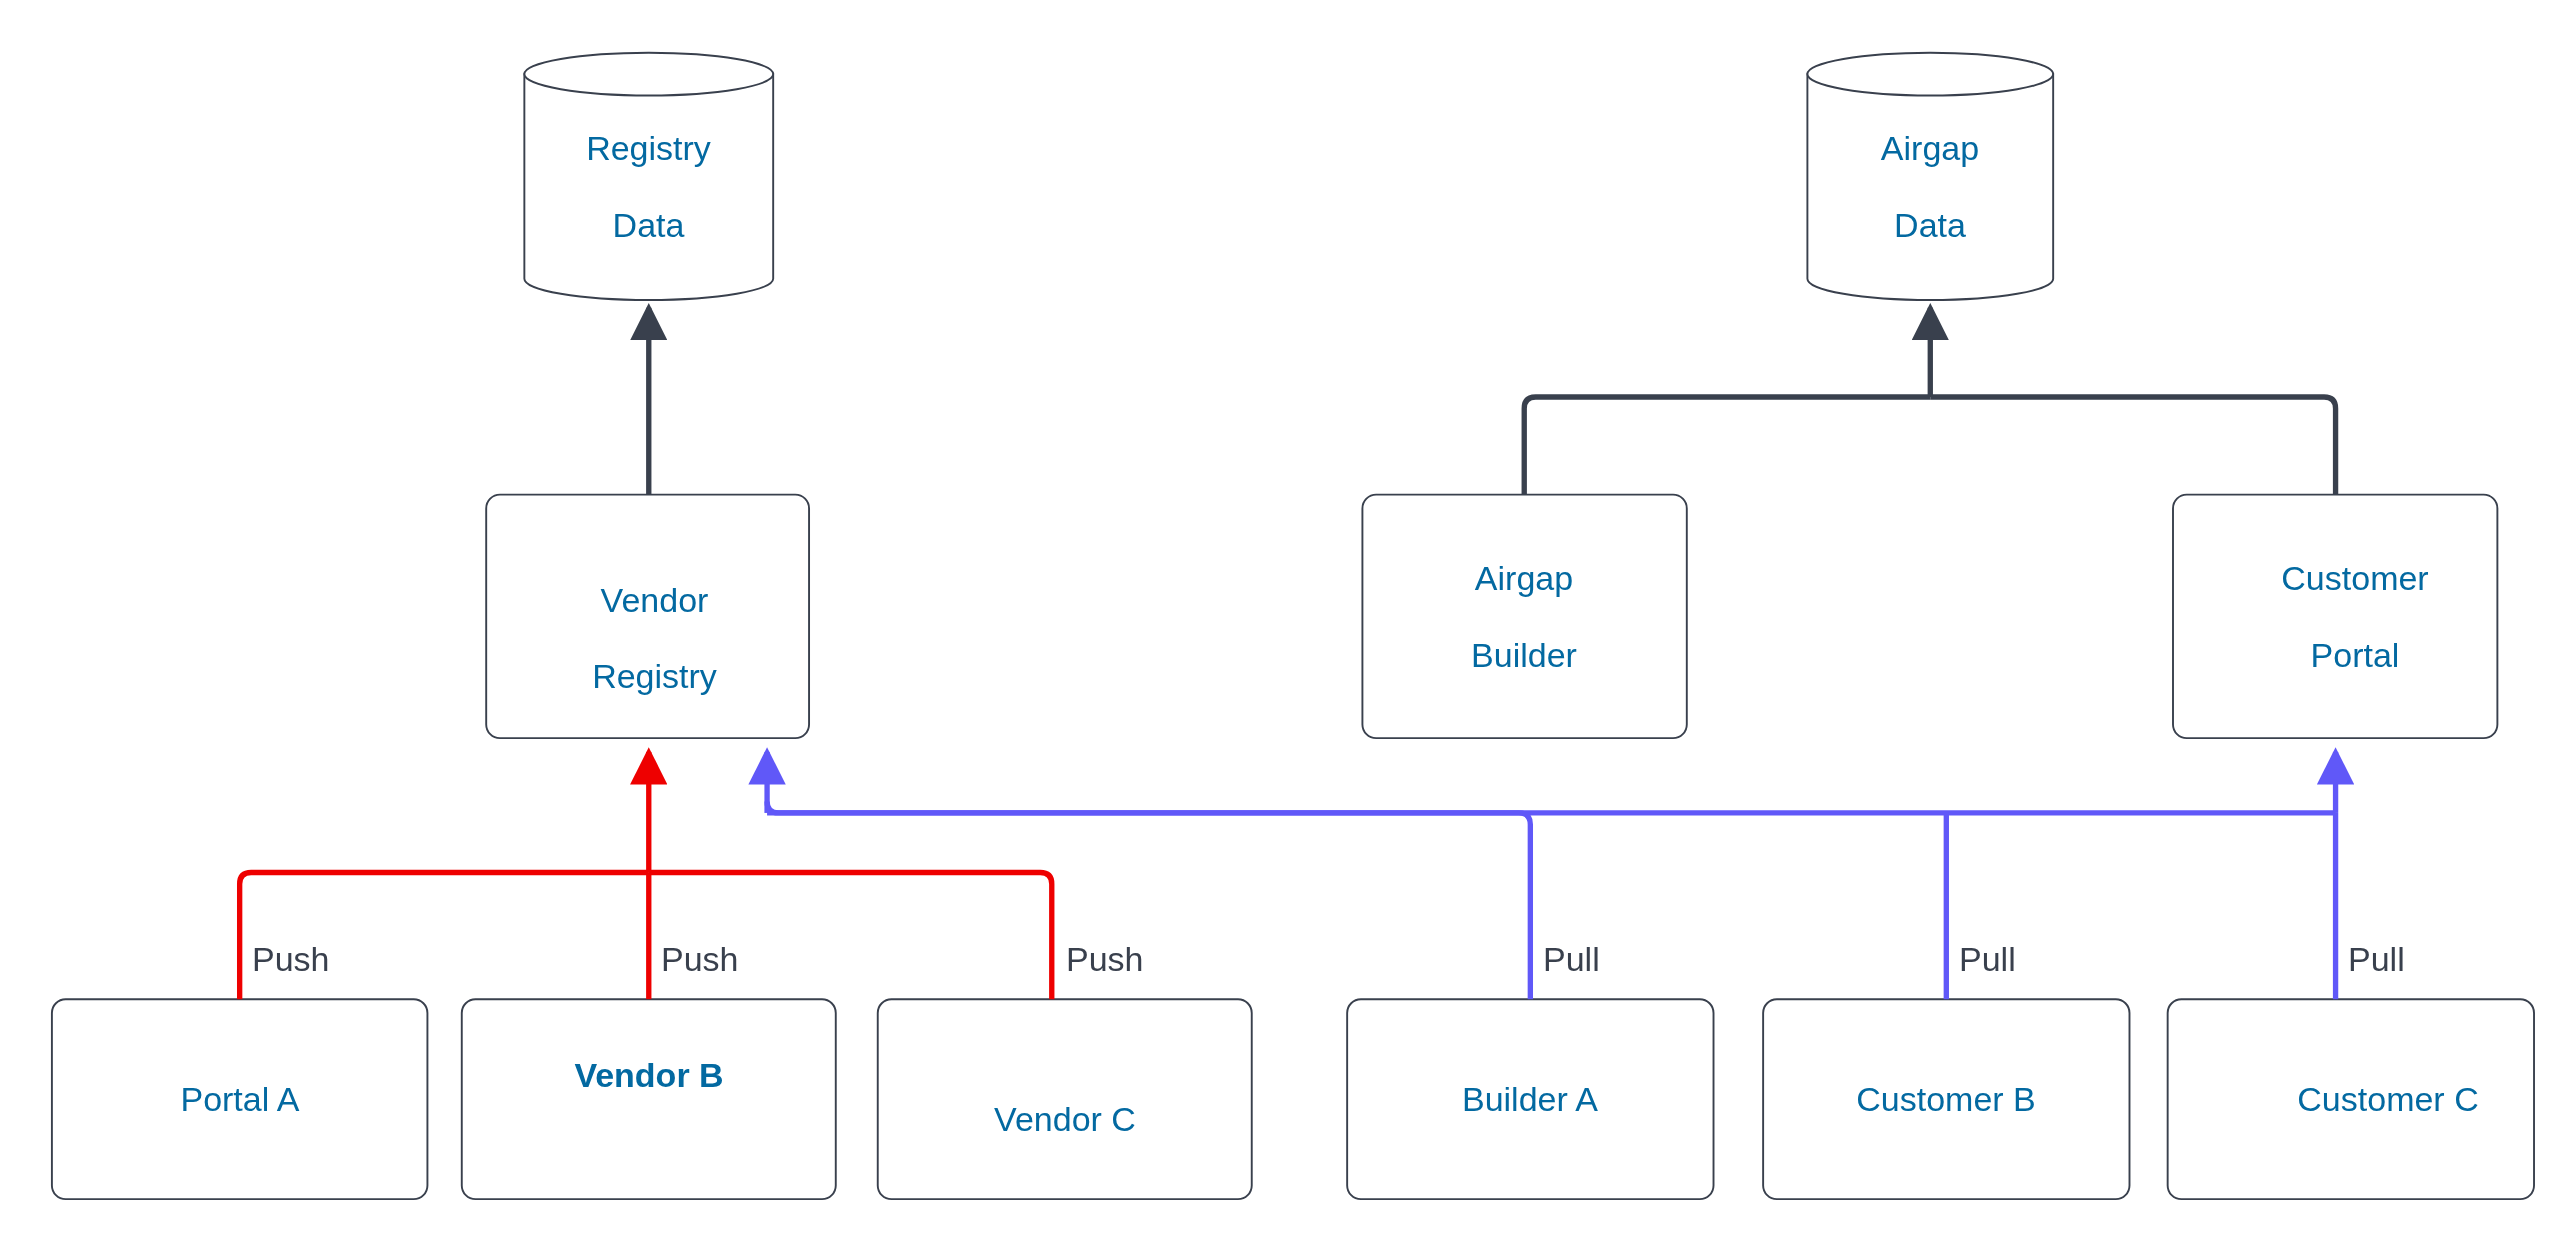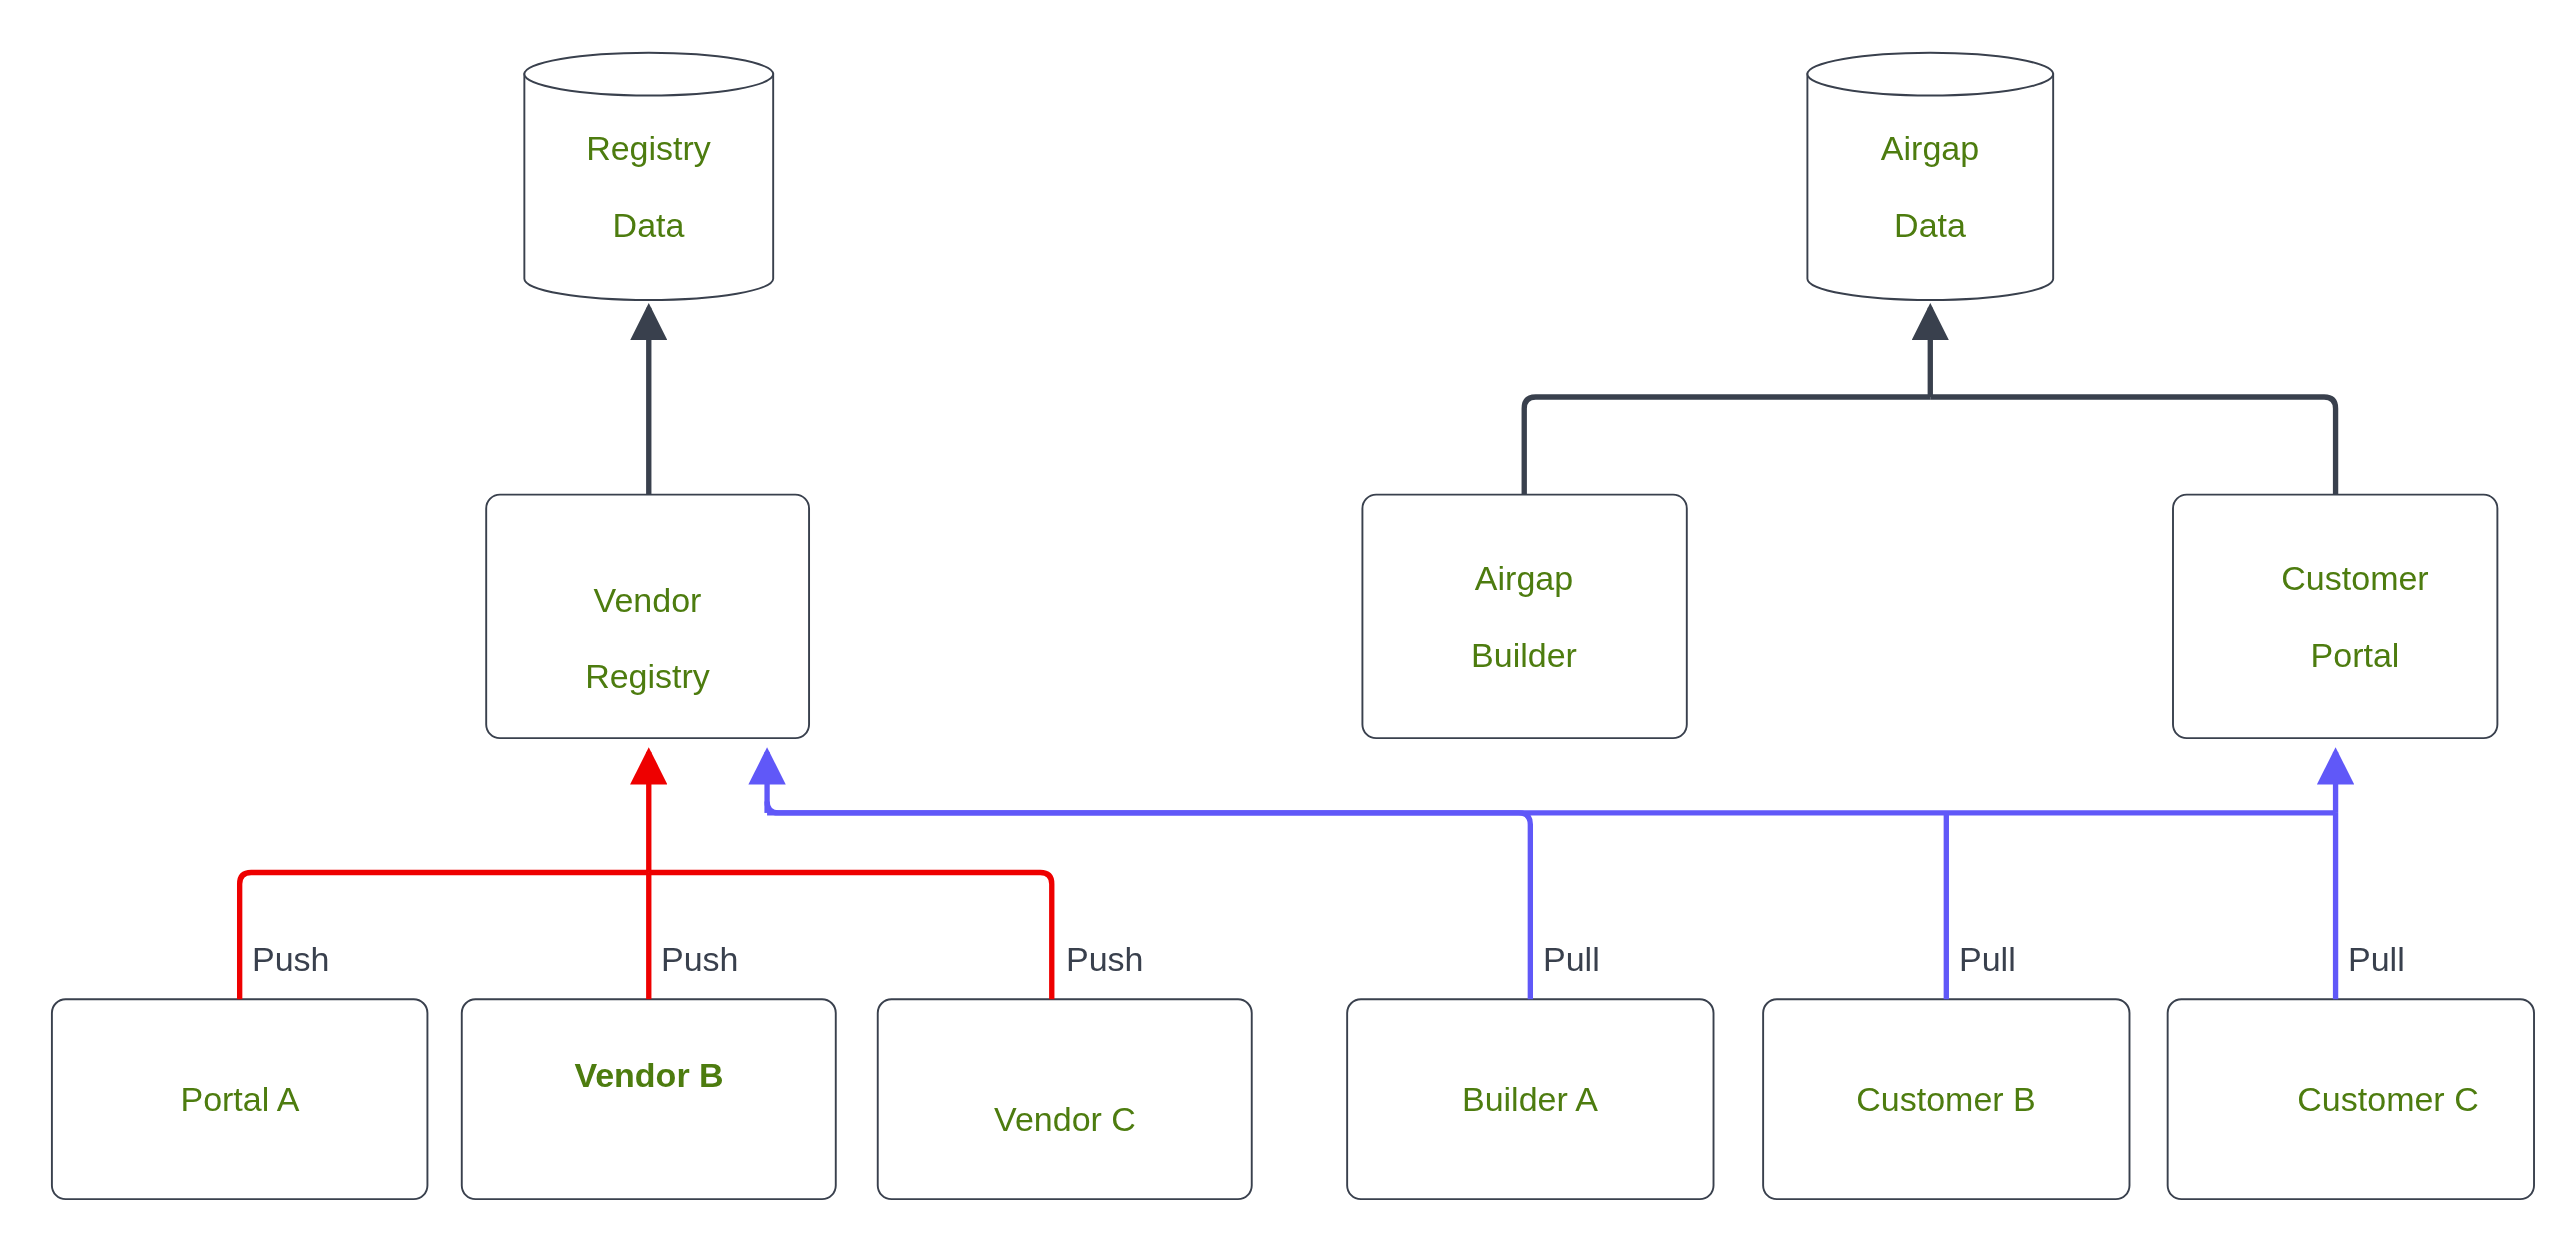--- a/index.html
+++ b/index.html
@@ -25,21 +25,21 @@
     width: 2576px;
     height: 1258px;
   }
   .node-label {
     position: absolute;
     display: flex;
     flex-direction: column;
     align-items: center;
     justify-content: center;
     text-align: center;
-    color: #4d7c0f;
+    color: #0369a1;
     font-family: "Liberation Sans", sans-serif;
     font-size: 34px;
     line-height: 1.18;
     pointer-events: none;
     white-space: pre;
     gap: 36px;
   }
   .node-label span { display: block; }
   .edge-label {
     position: absolute;
@@ -116,21 +116,21 @@
   <div class="node-label" style="left:524px; top:95px; width:249px; height:183px;">
     <span>Registry</span>
     <span>Data</span>
   </div>
 
   <div class="node-label" style="left:1807px; top:95px; width:246px; height:183px;">
     <span>Airgap</span>
     <span>Data</span>
   </div>
 
-  <div class="node-label" style="left:486px; top:495px; width:323px; height:286px;">
+  <div class="node-label" style="left:486px; top:495px; width:323px; height:286px;padding-left:7px;">
     <span>Vendor</span>
     <span>Registry</span>
   </div>
 
   <div class="node-label" style="left:1362px; top:495px; width:324px; height:243px;">
     <span>Airgap</span>
     <span>Builder</span>
   </div>
 
   <div class="node-label" style="left:2173px; top:495px; width:324px; height:243px;margin-left:20px;">

